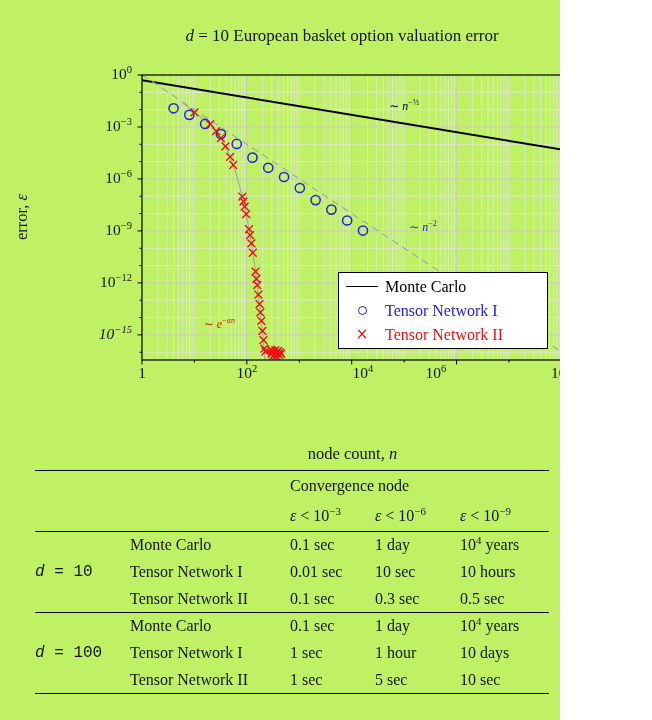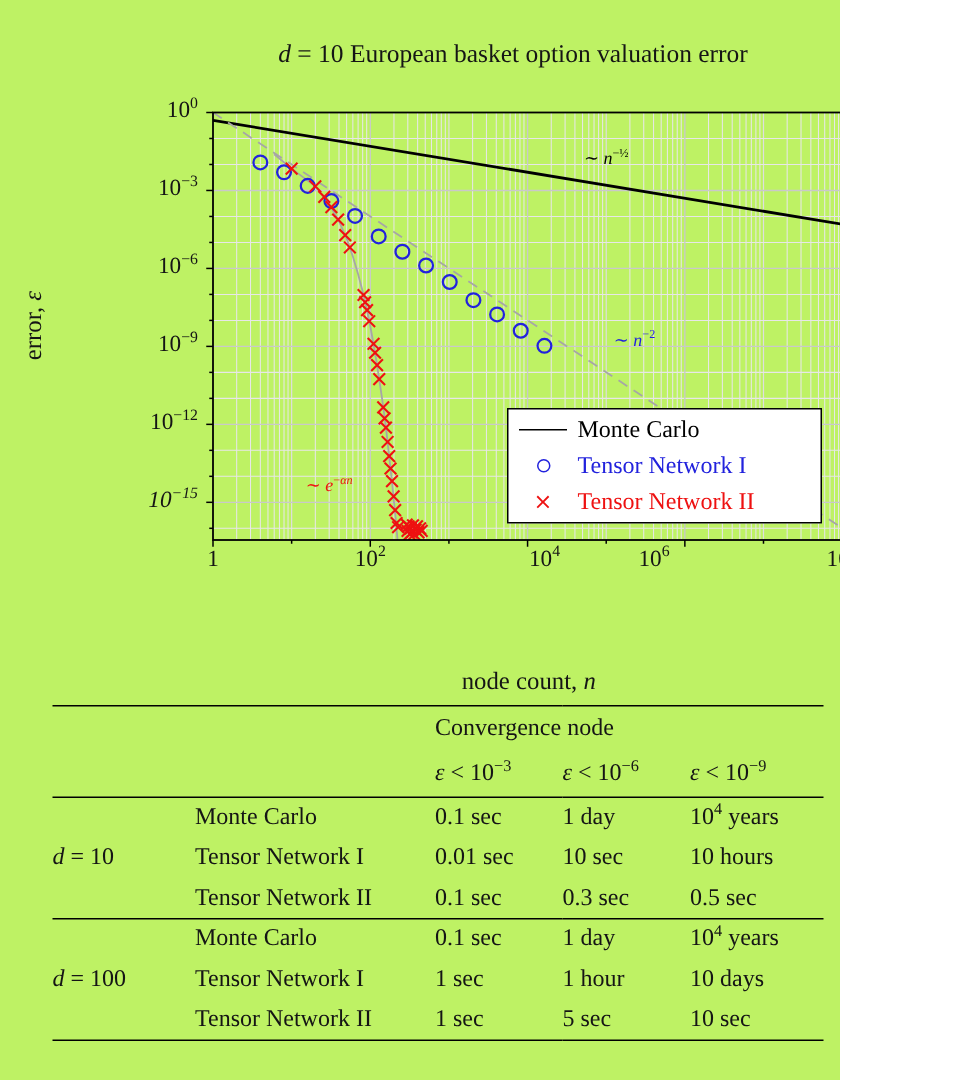--- a/index.html
+++ b/index.html
@@ -25,21 +25,21 @@
   .sw-x{font-size:15px;line-height:1;font-family:"DejaVu Sans",sans-serif;}
   #ctable{position:absolute;left:35px;top:470px;width:514px;border-collapse:collapse;
           border-top:1.7px solid #000;border-bottom:1.7px solid #000;font-size:16px;}
   #ctable thead{border-bottom:1px solid #000;}
   #ctable tbody{border-top:1px solid #000;}
   #ctable th,#ctable td{padding:0;font-weight:normal;text-align:left;vertical-align:middle;}
   #ctable thead tr.r1{height:30px;}
   #ctable thead tr.r2{height:31px;}
   #ctable tbody tr{height:27px;}
   .span-head{text-align:center;padding-right:55px;}
-  .glabel{text-align:center;padding-right:16px;}
+  .glabel{text-align:center;padding-right:16px;font-family:Liberation Mono, monospace;}
 </style>
 </head>
 <body>
 
 <div class="fig">
   <div class="title"><i>d</i> = 10 European basket option valuation error</div>
 
   <div class="plot">
     <svg id="plot-svg" width="652" height="450" viewBox="0 0 652 450">
         <defs>

